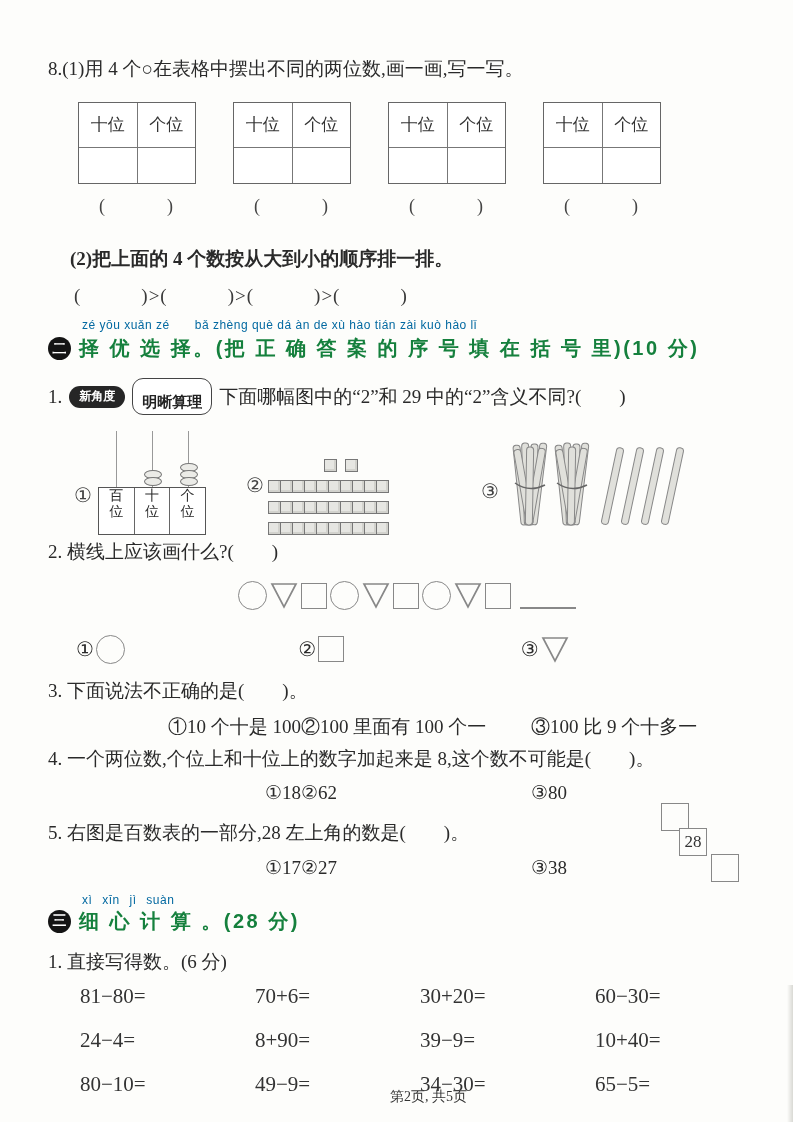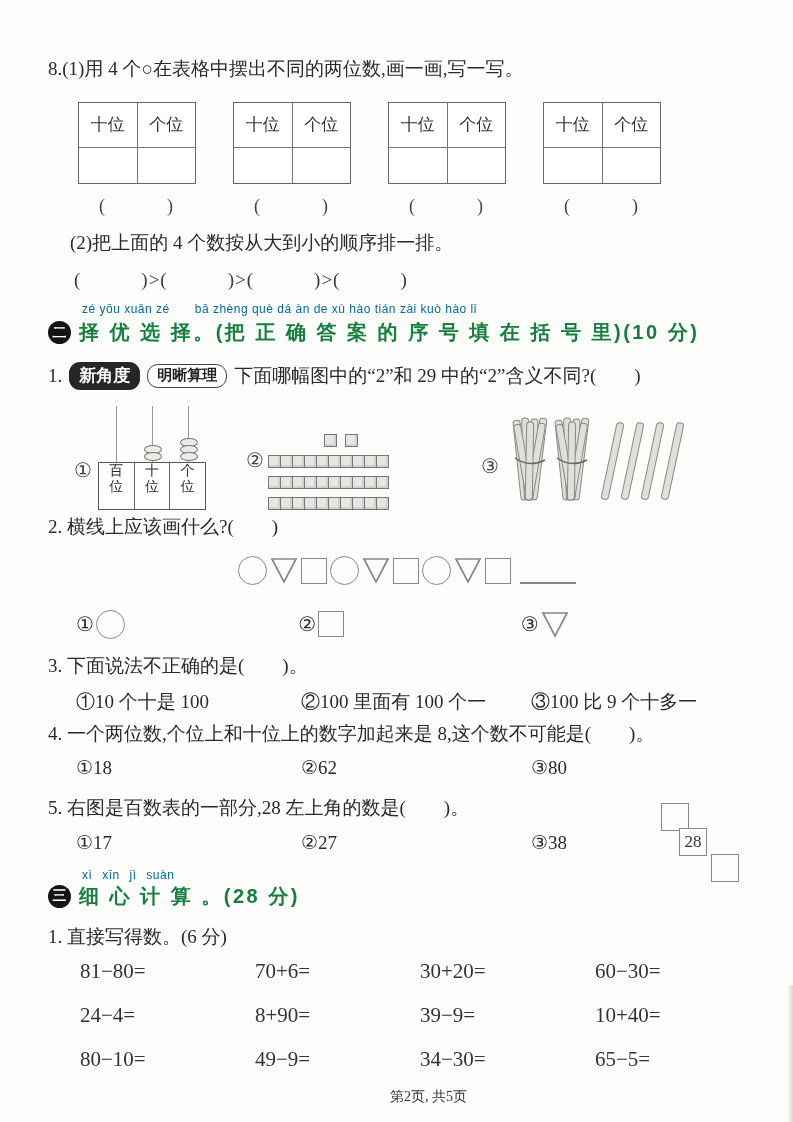--- a/index.html
+++ b/index.html
@@ -18,41 +18,41 @@
               display:flex; flex-direction:column; background:#fff; }
   .pv-head { flex:0 0 44px; display:flex; border-bottom:1px solid #777; }
   .pv-body { flex:1; display:flex; }
   .pv-cell { flex:1; display:flex; align-items:center; justify-content:center;
              font-size:17px; color:#333; }
   .pv-head .pv-cell + .pv-cell, .pv-body .pv-cell + .pv-cell { border-left:1px solid #777; }
 
   .parens-row { display:flex; gap:37px; margin:10px 0 0 30px; }
   .parens-row span { width:118px; text-align:center; font-size:18px; color:#444; letter-spacing:2px; }
 
-  .q8-p2 { margin:12px 0 0 22px; }
+  .q8-p2 { margin:28px 0 0 22px;font-weight:bold; }
   .order-line { margin:12px 0 0 26px; font-size:19px; color:#3a3a3a; letter-spacing:1px; }
 
   
   .sec { margin-top:8px; }
   .pinyin { margin-left:34px; font-family:"Liberation Sans","DejaVu Sans",sans-serif;
             font-size:12px; color:#0369a1; letter-spacing:.5px; }
   .sec-title-row { display:flex; align-items:center; gap:8px; margin-top:1px; }
   .sec-badge { flex:0 0 auto; width:23px; height:23px; border-radius:50%; background:#141414;
                color:#fff; display:flex; align-items:center; justify-content:center;
                font-family:"Liberation Sans",sans-serif; font-size:14px; font-weight:bold; }
   .sec-title { font-family:"Liberation Sans","DejaVu Sans",sans-serif; font-weight:bold;
                font-size:20px; letter-spacing:2.5px; color:#15803d; white-space:nowrap; }
 
   
   .q1-row { display:flex; align-items:center; gap:7px; margin-top:16px; white-space:nowrap; }
   .q1-num { font-size:19px; }
-  .badge-dark { font-family:"Liberation Sans",sans-serif; font-weight:bold; font-size:17px;
+  .badge-dark { font-family:"Liberation Sans",sans-serif; font-weight:bold; font-size:12px;
                 background:#262626; color:#fff; border-radius:11px; padding:2px 10px 3px; }
   .badge-outline { font-family:"Liberation Sans",sans-serif; font-weight:bold; font-size:15px;
-                   color:#222; border:1.5px solid #444; border-radius:11px; padding:1px 9px 2px; background:#fff; }
+                   color:#222; border:1.5px solid #444; border-radius:11px; padding:14px 9px 2px; background:#fff; }
 
   .figures-row { display:flex; margin:12px 0 0 26px; height:108px; align-items:flex-end; }
   .fig { display:flex; align-items:flex-end; }
   .fig-label { font-size:20px; color:#444; margin-right:4px; }
   .fig1 { width:172px; } .fig2 { width:235px; } .fig3 { width:230px; }
   .fig1 .fig-label { margin-bottom:28px; }
   .fig2 .fig-label { margin-bottom:38px; }
   .fig3 .fig-label { margin-bottom:32px; }
 
   .abacus { position:relative; width:114px; height:104px; }
@@ -81,21 +81,21 @@
   .shape-circle { width:29px; height:29px; border:1.5px solid #888; border-radius:50%;
                   box-sizing:border-box; display:inline-block; background:transparent; }
   .shape-square { width:26px; height:26px; border:1.5px solid #888; box-sizing:border-box;
                   display:inline-block; }
   .shape-tri { width:28px; height:27px; display:inline-block; }
   .blank-line { width:56px; height:0; border-bottom:2.5px solid #888; align-self:flex-end; margin:0 0 4px 6px; }
 
   .opt3col { display:flex; margin:22px 0 0 28px; align-items:center; }
   .opt3col .col { width:225px; display:flex; align-items:center; gap:2px; font-size:20px; }
   .opt-text-row { display:flex; margin:10px 0 0 28px; font-size:19px; white-space:nowrap; }
-  .opt-text-row .c1 { width:225px; } .opt-text-row .c2 { width:230px; }
+  .opt-text-row .c1 { width:225px;text-align:right; } .opt-text-row .c2 { width:230px; }
 
   .qline { margin-top:18px; }
 
   
   .staircase { position:absolute; left:661px; top:803px; width:82px; height:84px; }
   .stair-sq { position:absolute; width:28px; height:28px; border:1px solid #888;
               box-sizing:border-box; background:#fdfdfb; display:flex; align-items:center;
               justify-content:center; font-size:17px; color:#333; }
   .s1 { left:0; top:0; } .s2 { left:18px; top:25px; } .s3 { left:50px; top:51px; }
 

